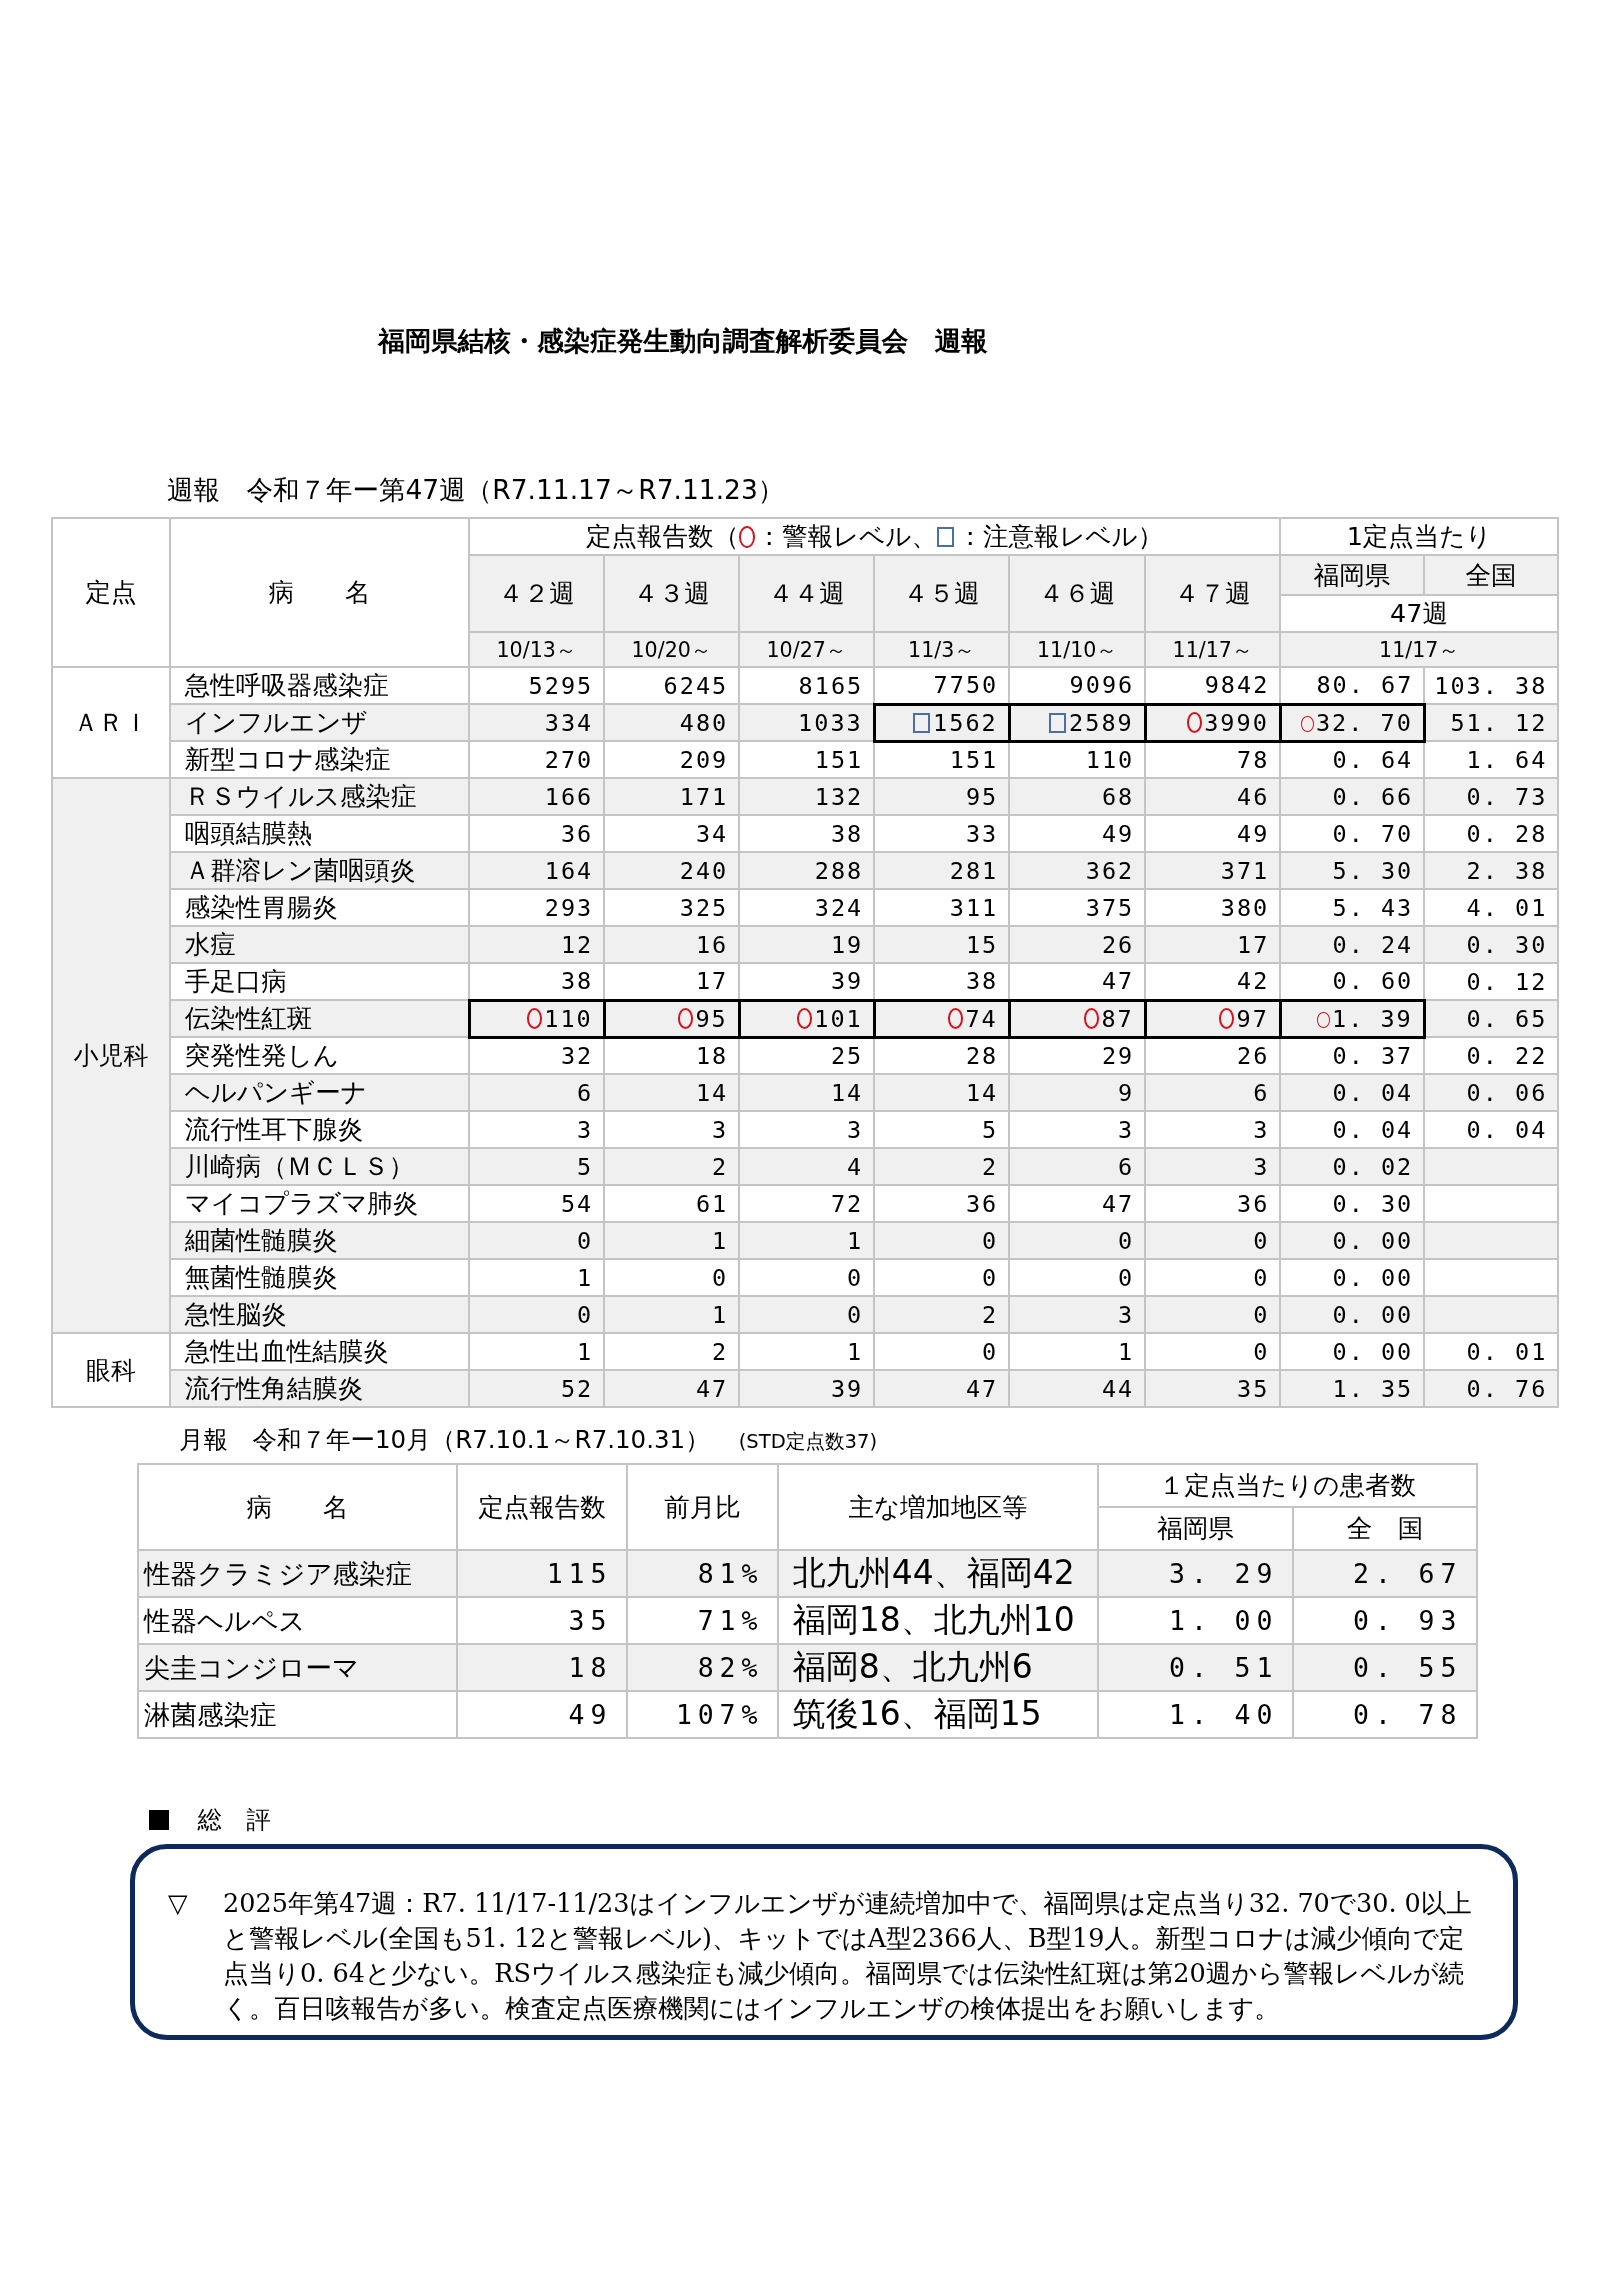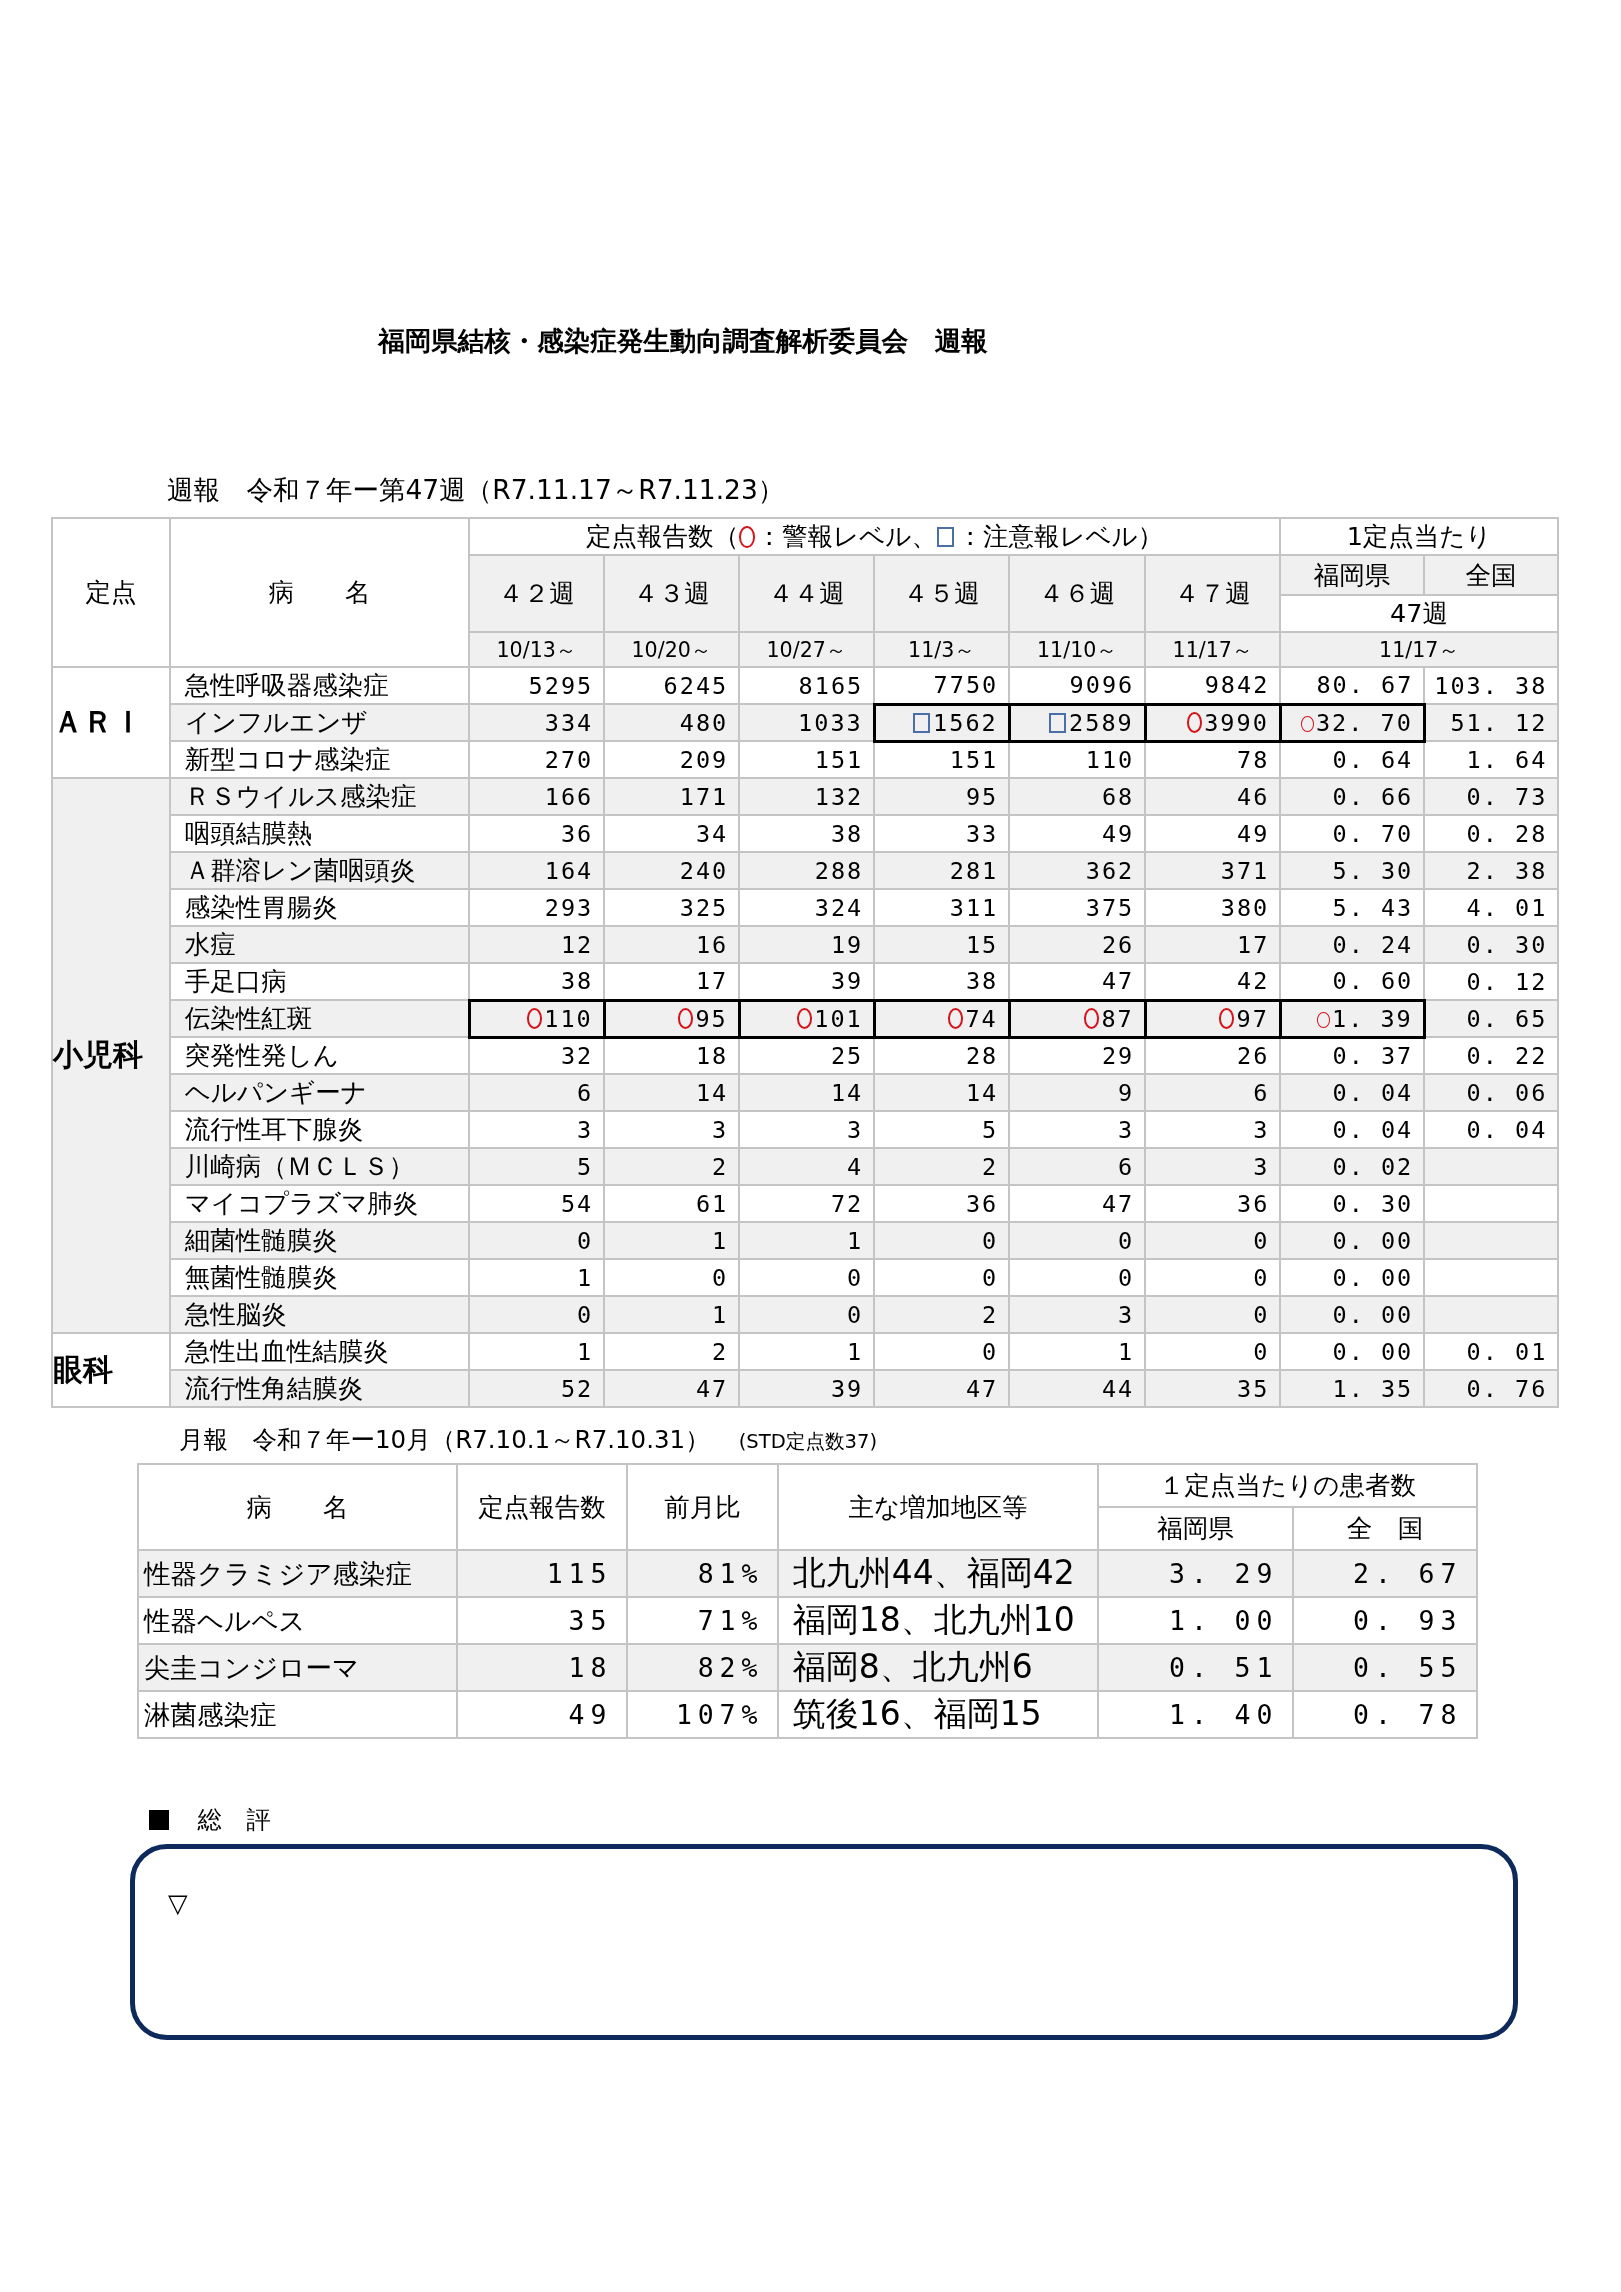--- a/index.html
+++ b/index.html
@@ -7,21 +7,21 @@
   .abs{position:absolute;}
   #doc-title{left:0;width:1366px;top:323px;text-align:center;font-size:26.5px;font-weight:bold;letter-spacing:0px;}
   #weekly-sub{left:167px;top:472px;font-size:26.5px;}
   #monthly-sub{left:179px;top:1423px;font-size:24.5px;}
   #monthly-sub .small{font-size:19.6px;margin-left:29px;}
   table{border-collapse:collapse;table-layout:fixed;}
   td{border:2px solid #c4c4c4;padding:0;font-size:24.5px;height:33px;}
   #weekly{left:51px;top:517px;width:1507px;}
   #weekly td.num{text-align:right;padding-right:9.8px;font-family:"DejaVu Sans Mono","Liberation Mono",monospace;font-size:23.5px;letter-spacing:2px;}
   #weekly td.name{padding-left:13.7px;font-size:25.5px;}
-  #weekly td.grp{font-size:30px;background:#fff;font-weight:bold;}
+  #weekly td.grp{text-align:center;font-size:25px;background:#fff;}
   #weekly td.hdr{text-align:center;font-size:25.5px;}
   #weekly tr.alt td.cellbg{background:#f0f0f0;}
   #weekly td.shade{background:#f0f0f0;}
   #weekly td.boxed{border:3.9px solid #000;margin-top:36px;}
   .date{font-size:20.6px !important;text-align:center;background:#f0f0f0;}
   .circ{display:inline-block;width:15.7px;height:21.6px;border:2.5px solid #d4141c;border-radius:50%;vertical-align:-2.9px;margin-right:2px;box-sizing:border-box;}
   .circ.sm{width:12.7px;height:15.7px;border-width:1.5px;vertical-align:-1px;}
   .sq{display:inline-block;width:17.6px;height:19.6px;border:2px solid #4a6fa5;vertical-align:-2px;margin-right:2.9px;box-sizing:border-box;}
   #monthly{left:137px;top:1463px;width:1338px;}
   #monthly td{height:41px;}
@@ -368,14 +368,15 @@
         <td class="area">筑後16、福岡15</td>
         <td class="num">1. 40</td>
         <td class="num">0. 78</td>
       </tr>
     </tbody>
 </table>
 
 <div id="summary-heading" class="abs"><span class="blk"></span><span>総　評</span></div>
 <div id="summary-box" class="abs">
   <span id="summary-tri">▽</span>
+  <div id="summary-text">2025年第47週：R7. 11/17-11/23はインフルエンザが連続増加中で、福岡県は定点当り32. 70で30. 0以上と警報レベル(全国も51. 12と警報レベル)、キットではA型2366人、B型19人。新型コロナは減少傾向で定点当り0. 64と少ない。RSウイルス感染症も減少傾向。福岡県では伝染性紅斑は第20週から警報レベルが続く。百日咳報告が多い。検査定点医療機関にはインフルエンザの検体提出をお願いします。</div>
 </div>
 
 
 </body></html>

